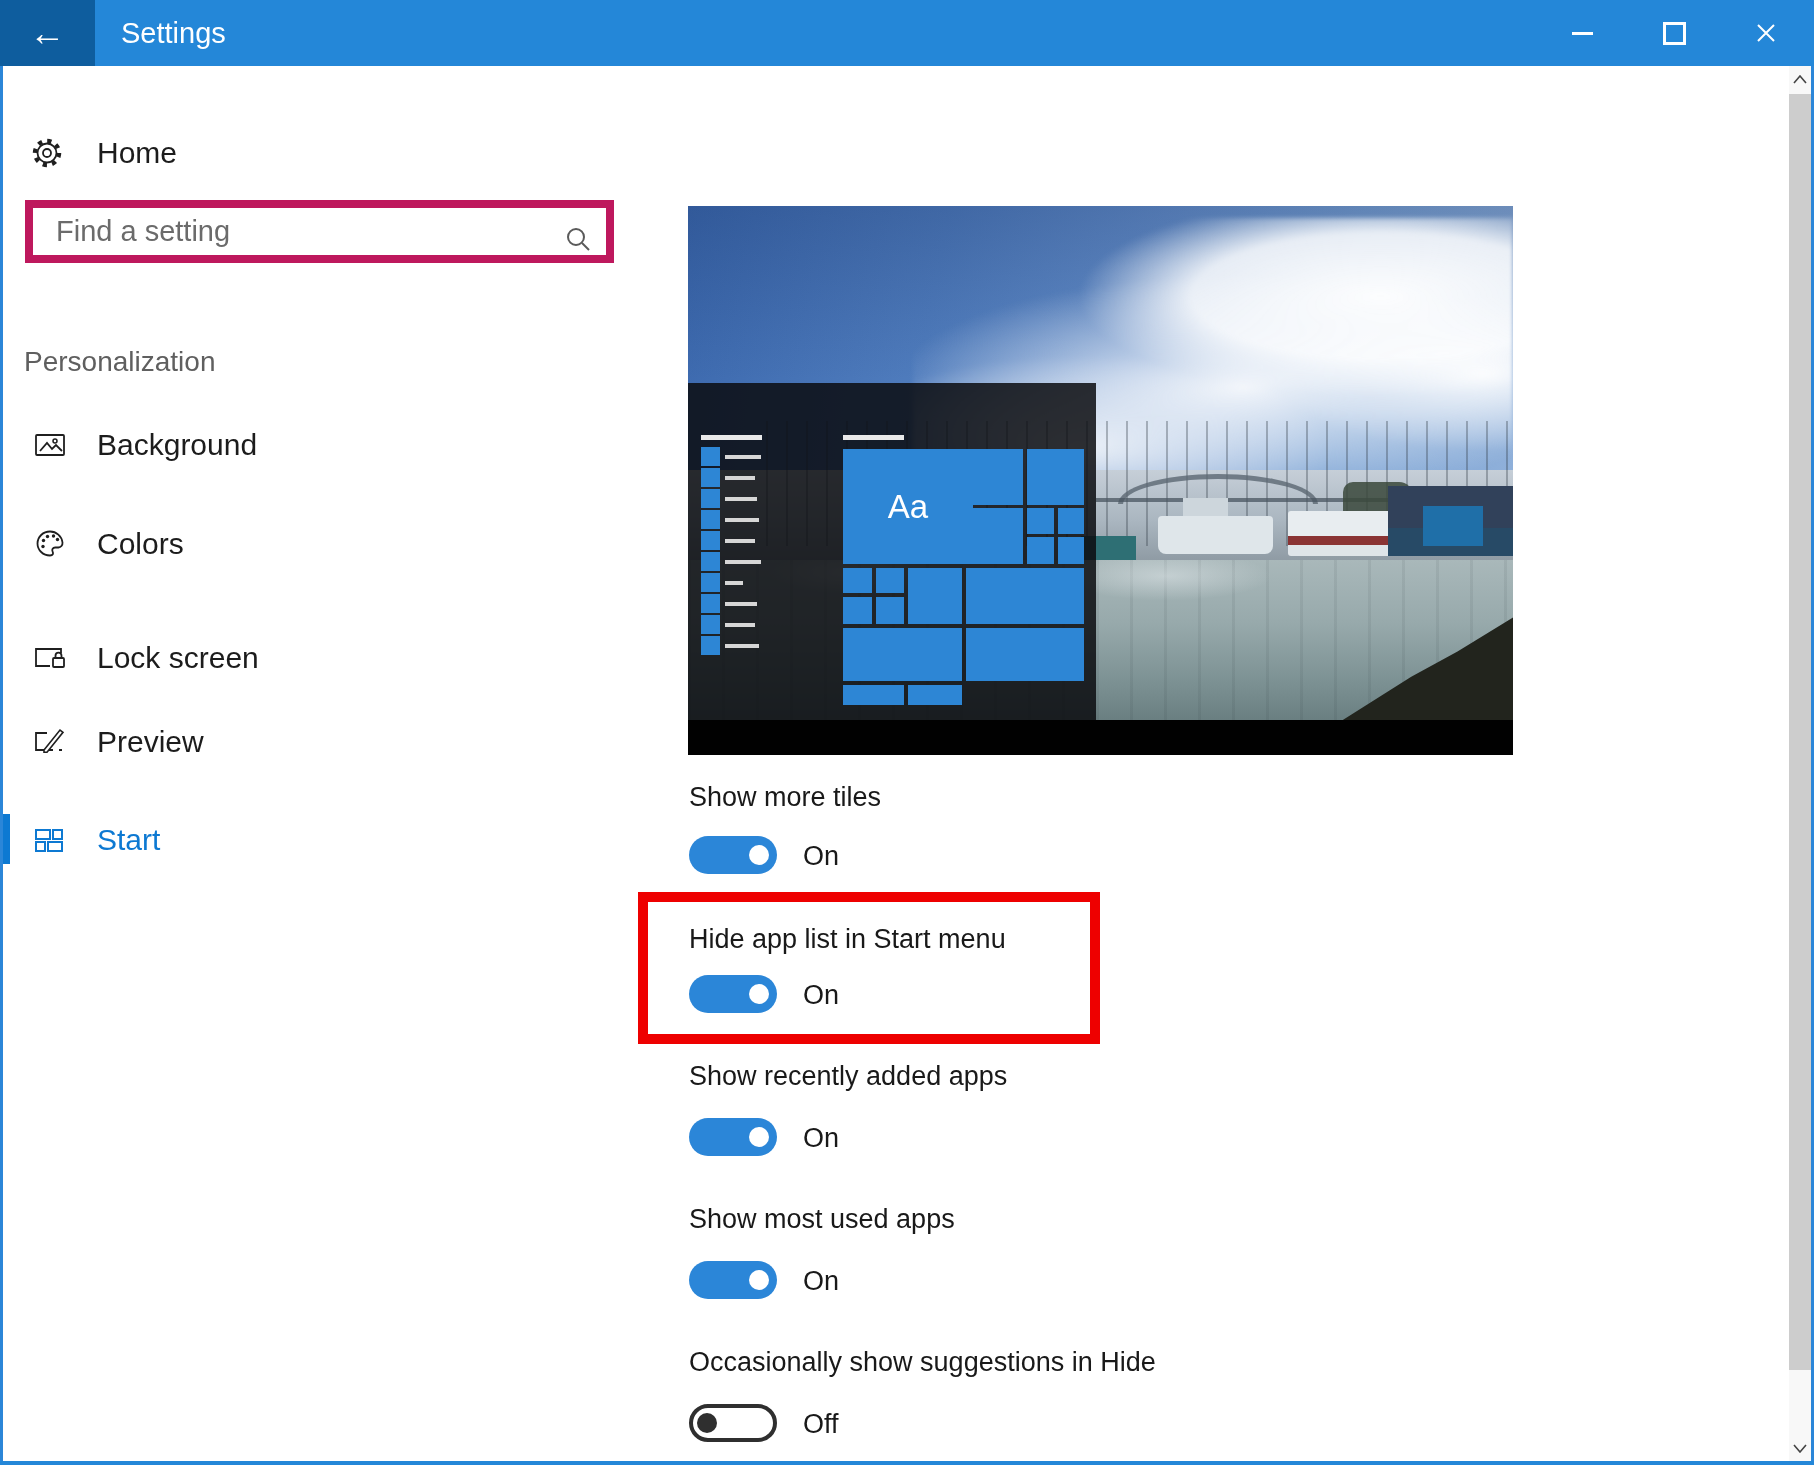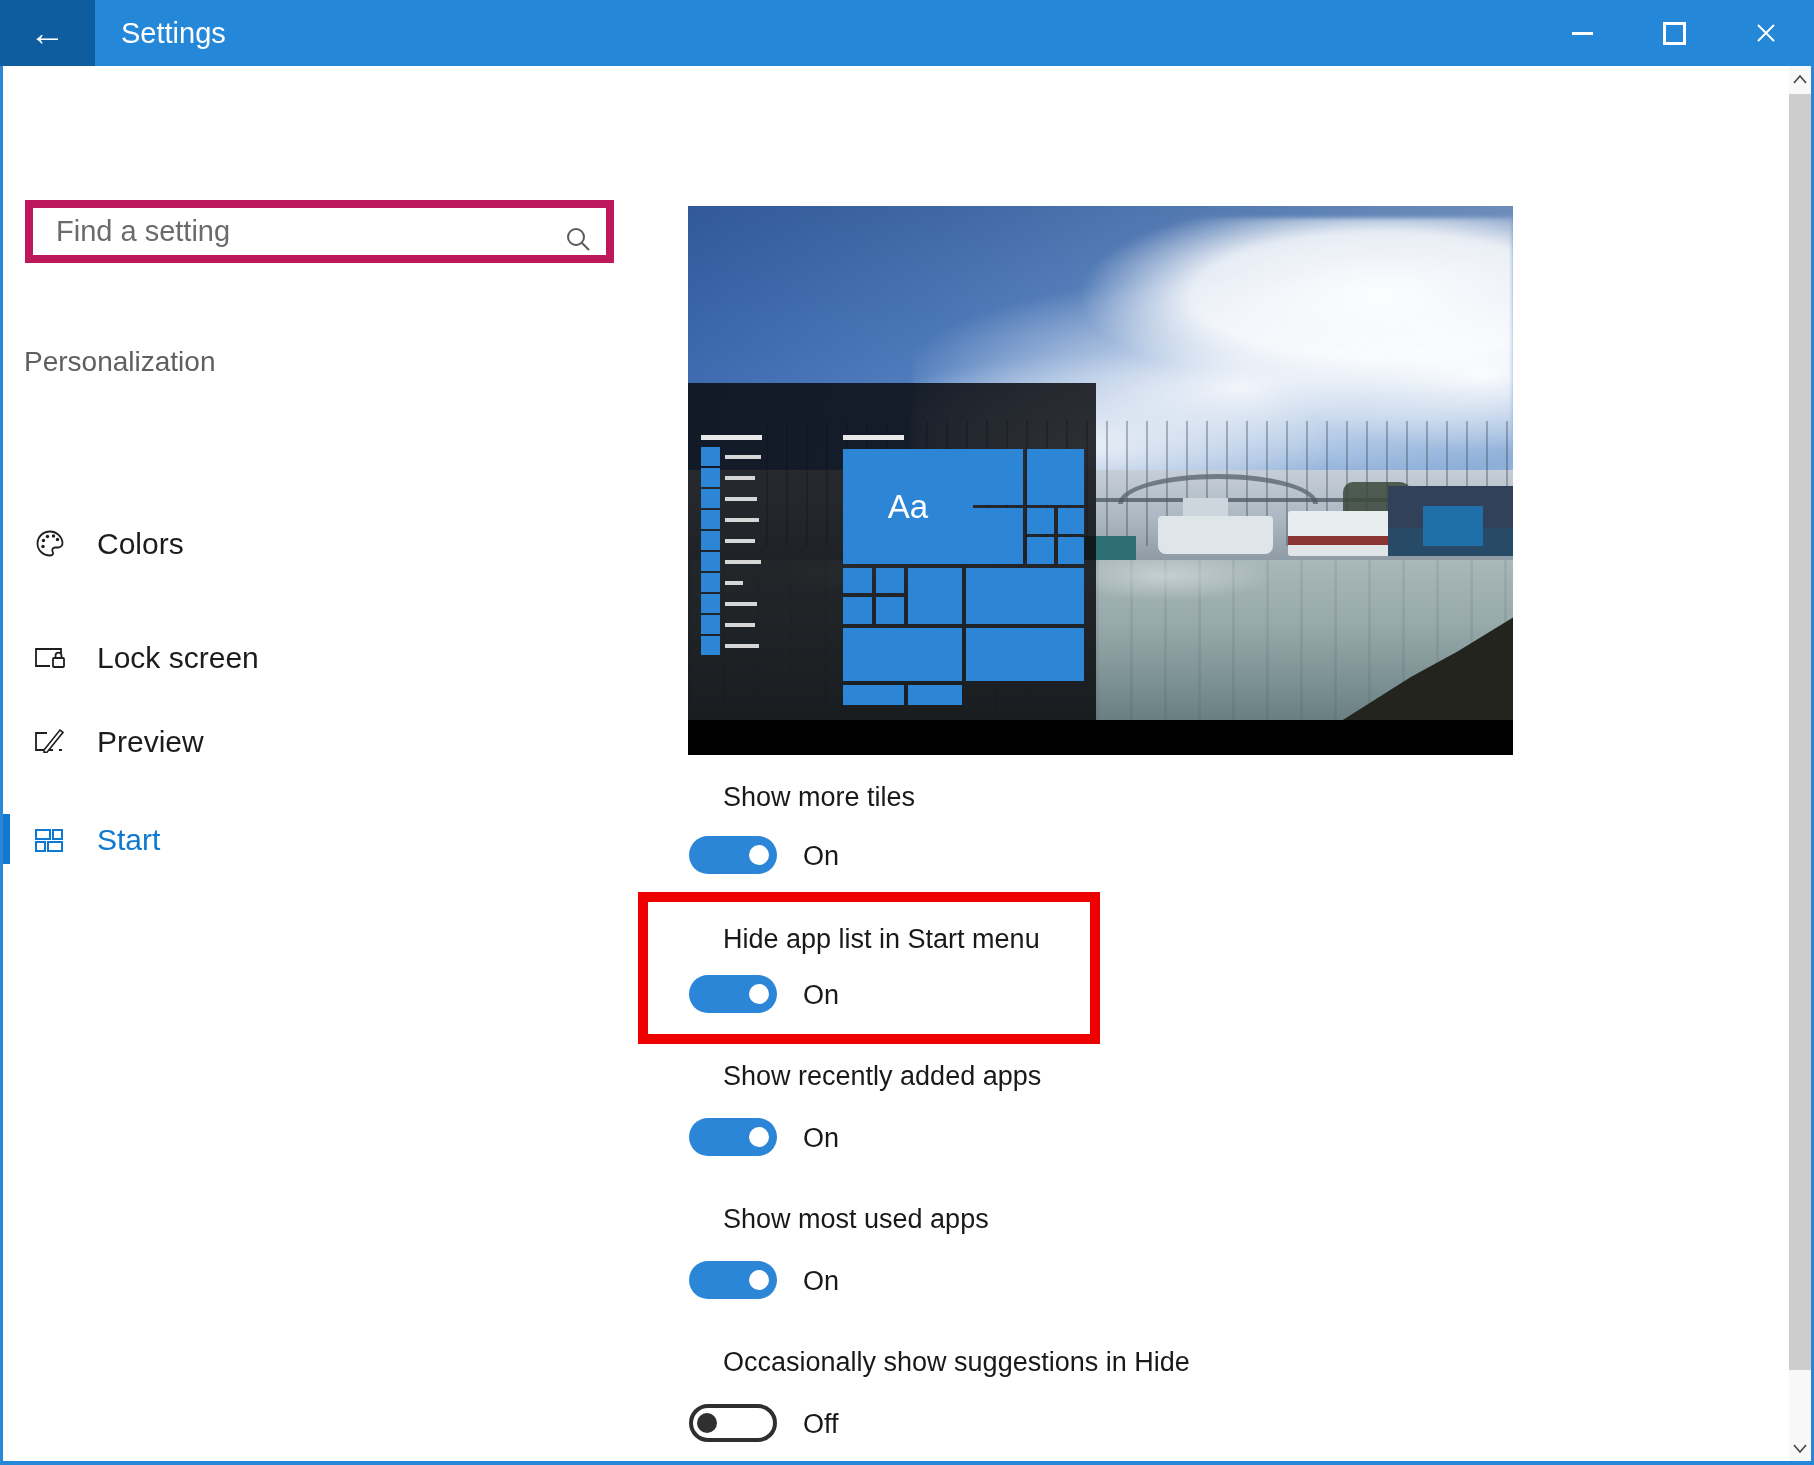--- a/index.html
+++ b/index.html
@@ -82,21 +82,21 @@
        clip-path:polygon(100% 10%,100% 100%,8% 100%,45% 62%,70% 40%);}
   .letterbox{position:absolute;left:0;top:514px;width:825px;height:35px;background:#010101;}
   .start-panel{position:absolute;left:0;top:177px;width:408px;height:337px;background:rgba(10,12,15,.85);}
   .hbar{position:absolute;width:61px;height:5px;background:#e9e9e9;}
   .alsq{position:absolute;left:13px;width:19px;height:19px;background:#2d86d5;}
   .alln{position:absolute;left:37px;height:4px;background:#d6d6d6;}
   .tile{position:absolute;background:#2d86d5;}
   .tile-aa{display:flex;align-items:center;justify-content:center;color:#fff;font-size:33px;}
 
   
-  .set-label{position:absolute;left:689px;font-size:27px;color:#191919;white-space:nowrap;margin-left:34px;}
+  .set-label{position:absolute;left:689px;font-size:27px;color:#191919;white-space:nowrap;}
   .toggle{position:absolute;left:689px;width:88px;height:38px;border-radius:19px;box-sizing:border-box;cursor:pointer;}
   .toggle.on{background:#2b86d8;}
   .toggle.on .knob{position:absolute;left:60px;top:9px;width:20px;height:20px;border-radius:50%;background:#fff;}
   .toggle.off{background:#fff;border:4px solid #2f2f2f;}
   .toggle.off .knob{position:absolute;left:4px;top:5px;width:20px;height:20px;border-radius:50%;background:#2f2f2f;}
   .state-label{position:absolute;left:803px;font-size:27px;color:#191919;}
   .red-rect{position:absolute;left:638px;top:892px;width:462px;height:152px;box-sizing:border-box;
             border:10px solid #ee0000;pointer-events:none;z-index:6;}
   svg{display:block;}
 </style>
@@ -116,33 +116,53 @@
     <div class="winctl ctl-max">
       <div class="max-glyph"></div>
     </div>
     <div class="winctl ctl-close">
       <svg width="22" height="22" viewBox="0 0 22 22">
         <path d="M3 3 L19 19 M19 3 L3 19" stroke="#fff" stroke-width="2" fill="none"></path>
       </svg>
     </div>
   </div>
 
+  <div class="home-row">
+    <span class="si-ico">
+      <svg width="34" height="34" viewBox="0 0 34 34">
+        <circle cx="17" cy="17" r="12" fill="none" stroke="#1f1f1f" stroke-width="4.5" stroke-dasharray="4.2 5.2"></circle>
+        <circle cx="17" cy="17" r="9.5" fill="none" stroke="#1f1f1f" stroke-width="1.8"></circle>
+        <circle cx="17" cy="17" r="4" fill="none" stroke="#1f1f1f" stroke-width="1.8"></circle>
+      </svg>
+    </span>
+    <span class="si-lab">Home</span>
+  </div>
 
   <div class="searchbox">
     <input type="text" placeholder="Find a setting" style="">
     <span class="search-ico">
       <svg width="28" height="28" viewBox="0 0 28 28">
         <circle cx="12" cy="12" r="8" fill="none" stroke="#5a5a5a" stroke-width="2"></circle>
         <path d="M18 18 L25 25" stroke="#5a5a5a" stroke-width="2"></path>
       </svg>
     </span>
   </div>
 
   <div class="section-lab">Personalization</div>
 
+  <div class="si" style="top:414px">
+    <span class="si-ico">
+      <svg width="34" height="34" viewBox="0 0 34 34">
+        <rect x="3" y="7" width="28" height="20" rx="1" fill="none" stroke="#1f1f1f" stroke-width="1.8"></rect>
+        <path d="M7 23 l7-8 5 6 4-4 6 6" fill="none" stroke="#1f1f1f" stroke-width="1.8"></path>
+        <circle cx="22" cy="13" r="2" fill="none" stroke="#1f1f1f" stroke-width="1.5"></circle>
+      </svg>
+    </span>
+    <span class="si-lab">Background</span>
+  </div>
 
   <div class="si" style="top:513px">
     <span class="si-ico">
       <svg width="34" height="34" viewBox="0 0 34 34">
         <path d="M17 4.5 A12.5 12 0 1 0 17 28.5 c3 0 3.6-2 2.6-3.9 -1-2 .2-4.1 2.6-4.1 h3.2 a4.6 4.6 0 0 0 4.1-5 A12.5 12.5 0 0 0 17 4.5 z" fill="none" stroke="#1f1f1f" stroke-width="1.8"></path>
         <circle cx="10.5" cy="13.5" r="1.7" fill="#1f1f1f"></circle>
         <circle cx="14.5" cy="9.5" r="1.7" fill="#1f1f1f"></circle>
         <circle cx="20.5" cy="9" r="1.7" fill="#1f1f1f"></circle>
         <circle cx="24.5" cy="12.5" r="1.7" fill="#1f1f1f"></circle>
         <circle cx="10" cy="19.5" r="1.7" fill="#1f1f1f"></circle>

